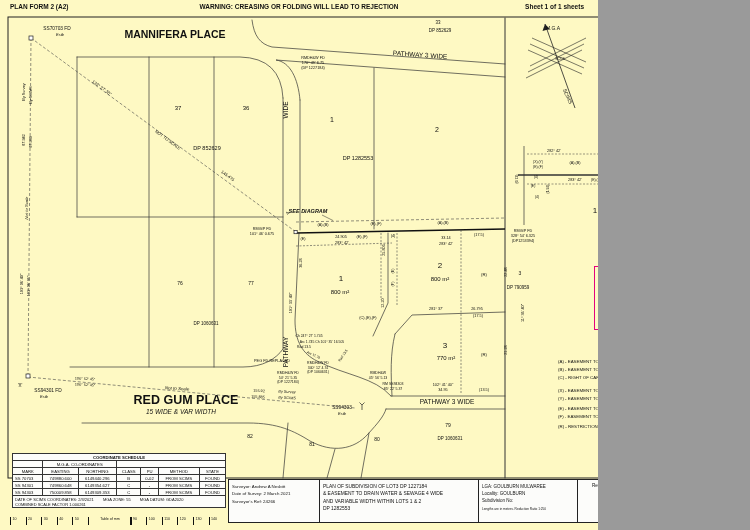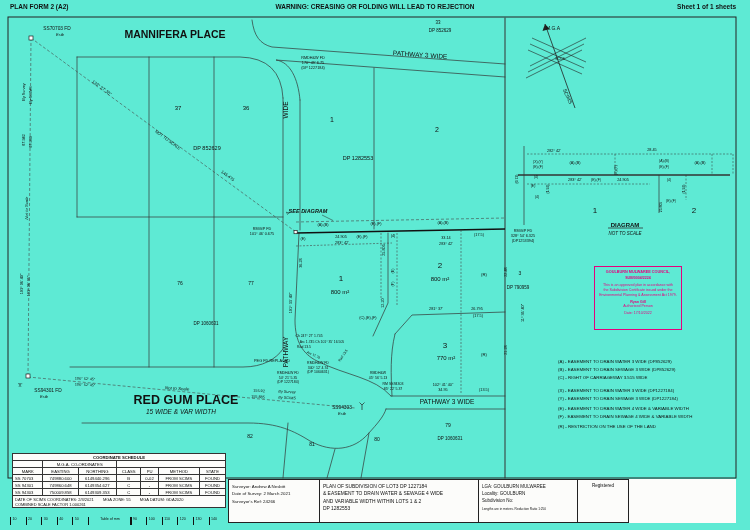--- a/index.html
+++ b/index.html
@@ -1,16 +1,16 @@
 <!DOCTYPE html>
 <html><head>
 <meta charset="utf-8">
 <style>
   html,body{margin:0;padding:0;background:#9a9a9a;}
-  .sheet{position:relative;width:750px;height:530px;background:#5eead4;
+  .sheet{position:relative;width:598px;height:530px;background:#fef9c3;
          font-family:"Liberation Sans",sans-serif;color:#111;overflow:hidden;}
   .hdr{position:absolute;top:3px;left:0;width:100%;height:14px;font-size:6.5px;font-weight:bold;}
   .hdr .l{position:absolute;left:10px;}
   .hdr .c{position:absolute;left:50%;transform:translateX(-50%);}
   .hdr .r{position:absolute;right:14px;}
   svg.plan{position:absolute;left:0;top:0;}
   svg text{font-family:"Liberation Sans",sans-serif;fill:#111;}
   
   .stamp{position:absolute;left:594px;top:266px;width:88px;height:64px;border:1px solid;
          box-sizing:border-box;text-align:center;font-size:3.6px;line-height:1.35;padding:2.5px 1px;}

